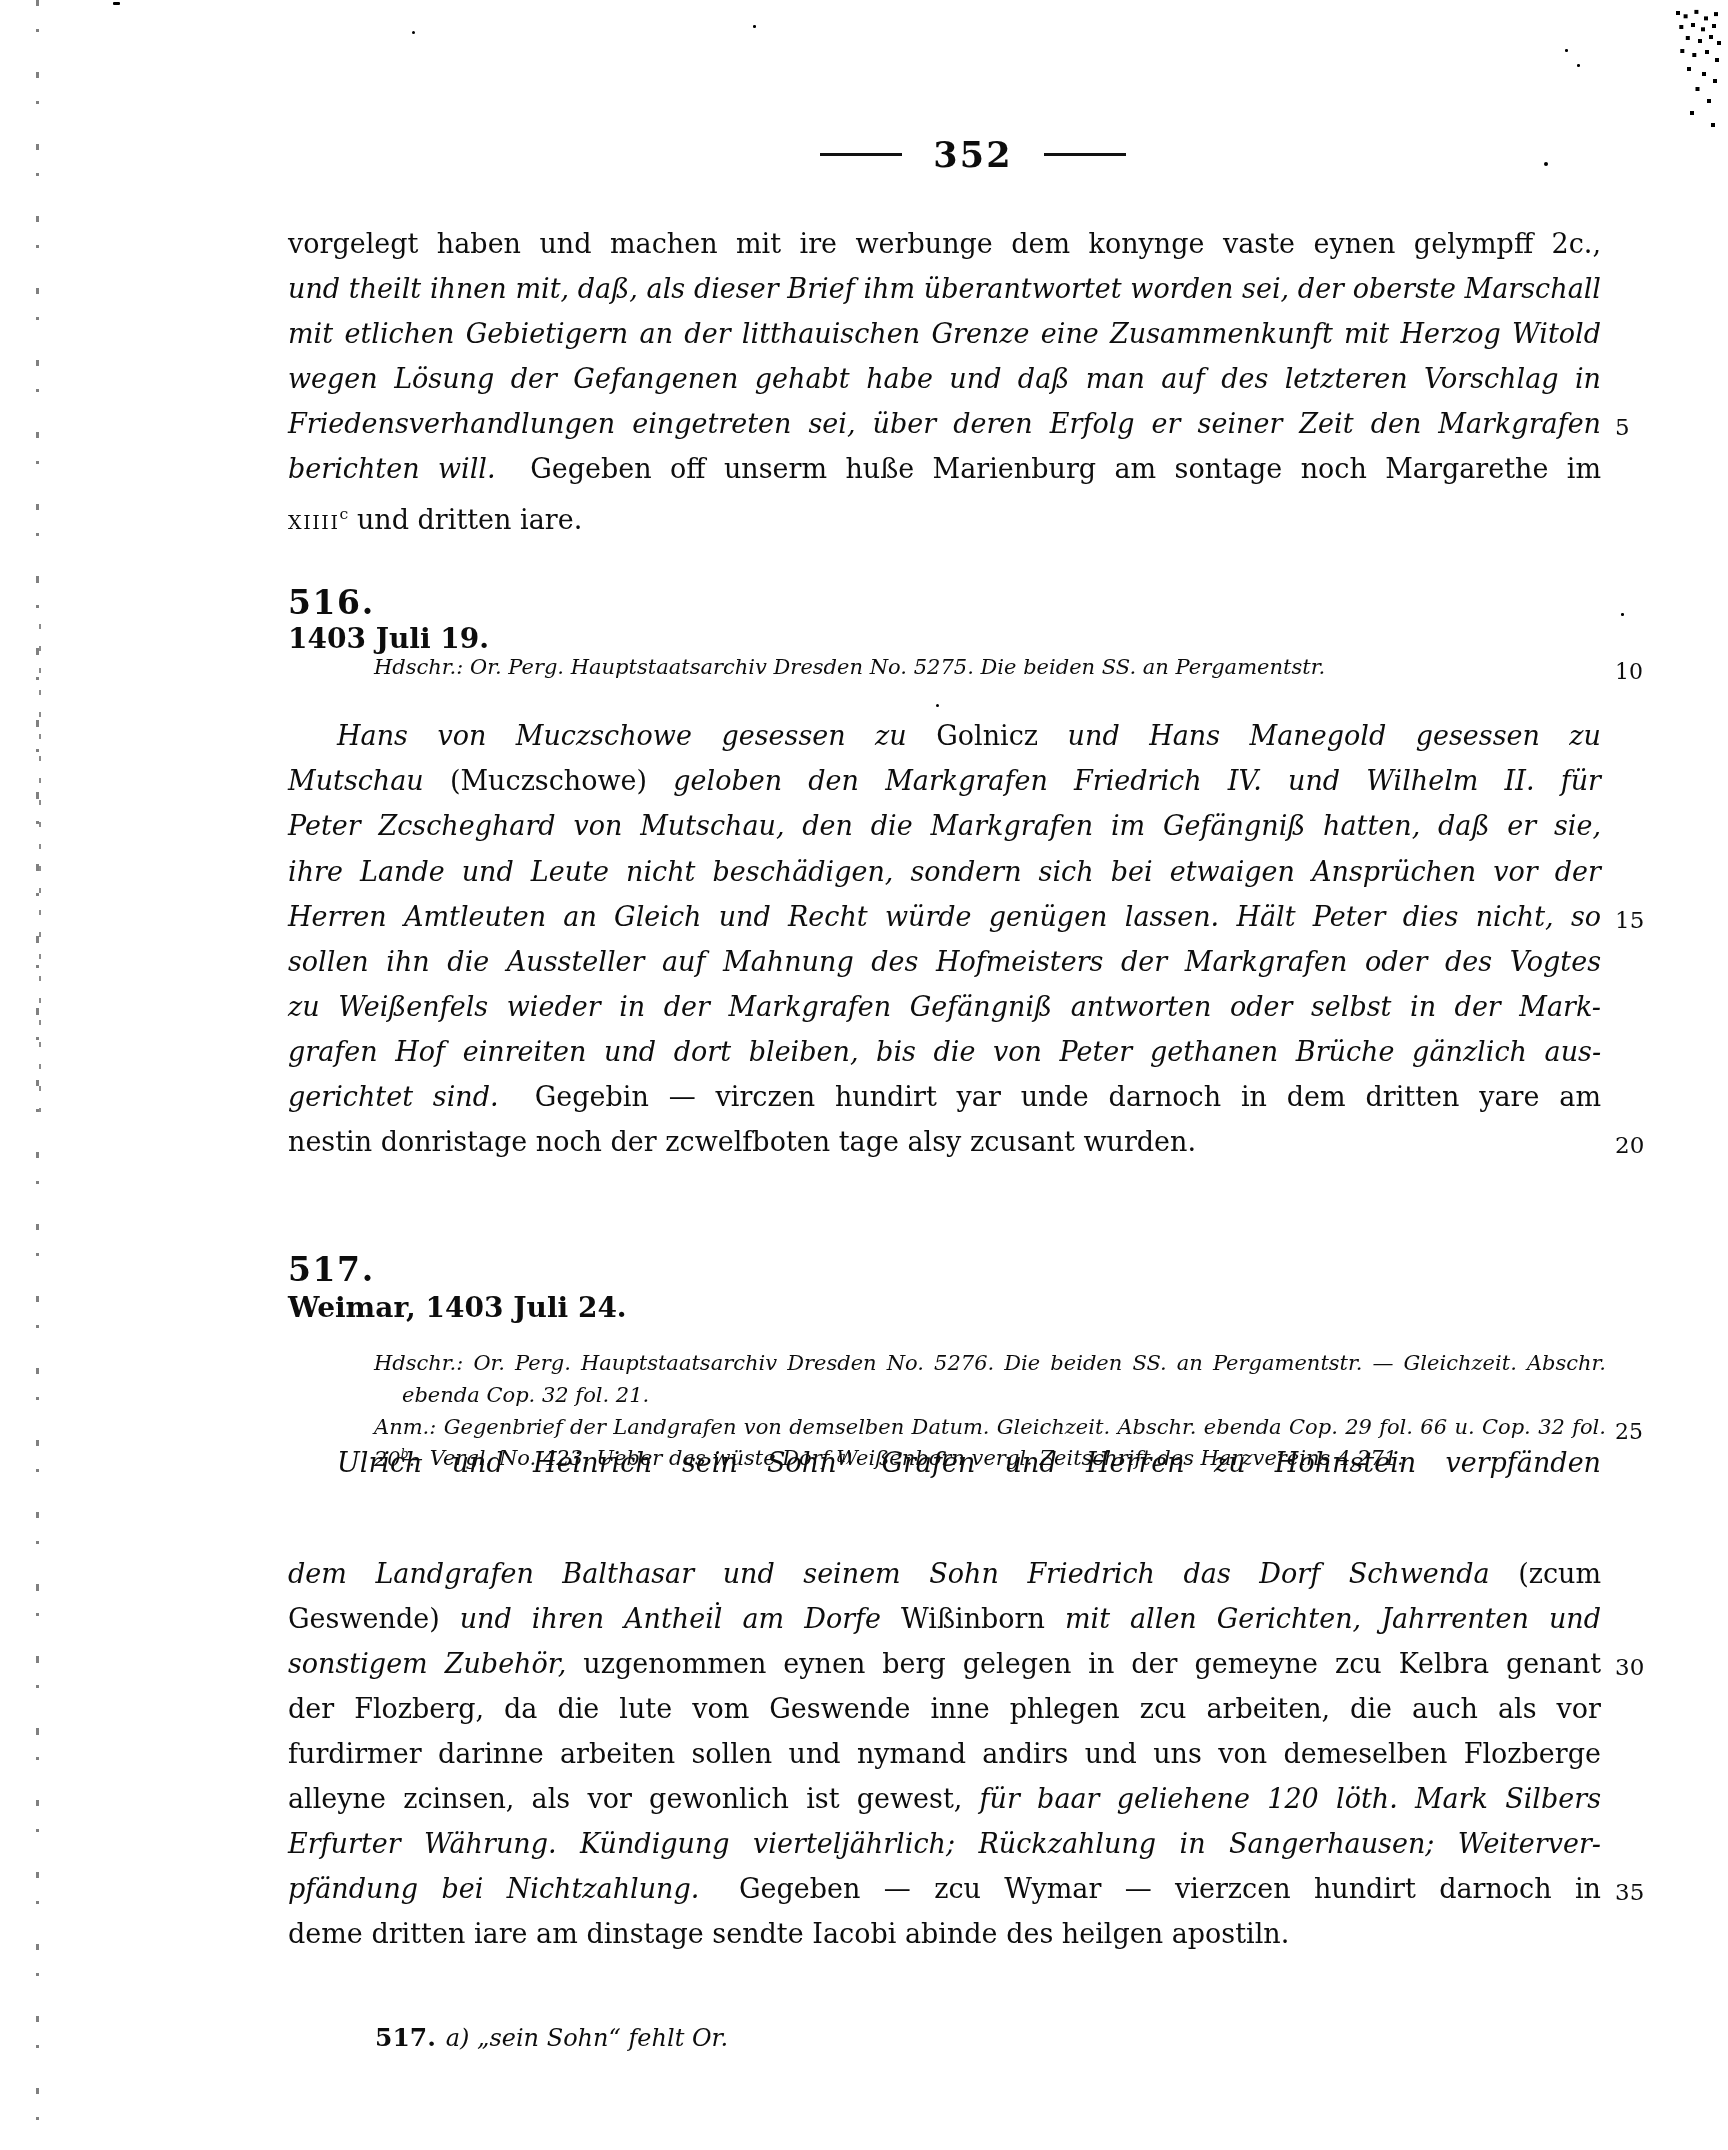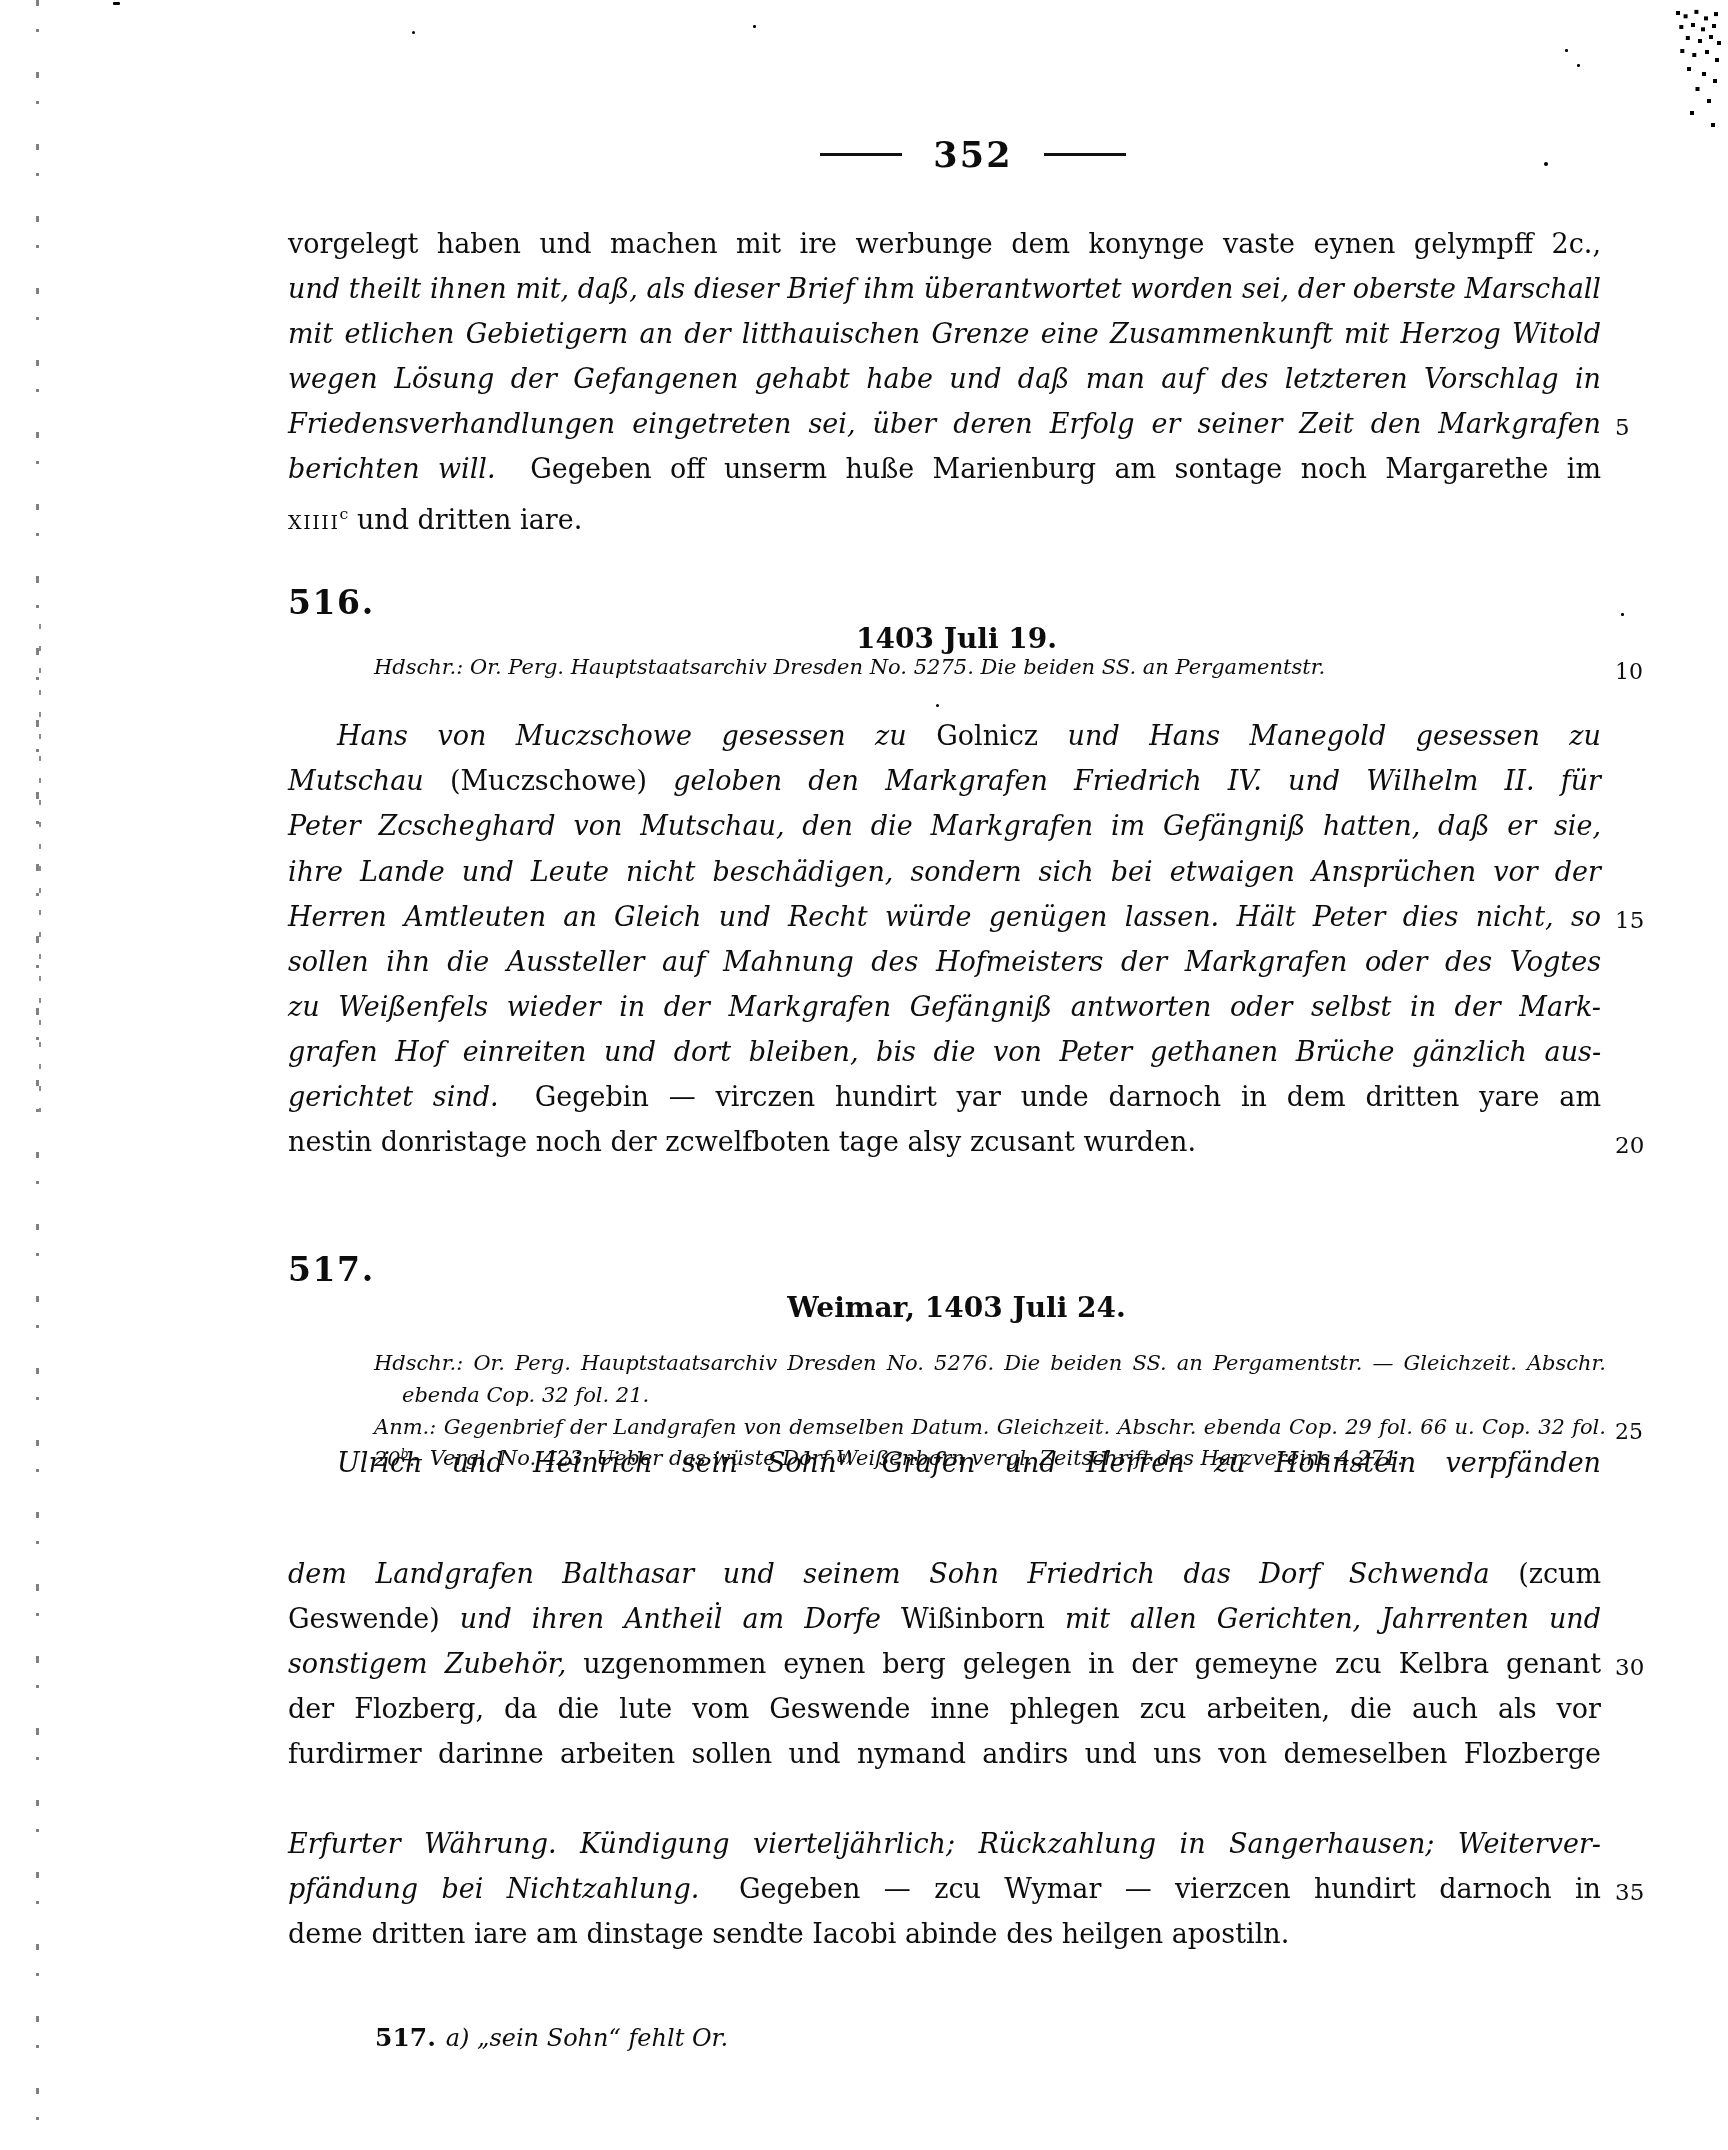--- a/index.html
+++ b/index.html
@@ -37,21 +37,21 @@
     position:absolute;left:1327px;top:3.3px;width:60px;
     font-size:23px;font-style:normal;font-weight:normal;text-align:left;
   }
   .mn-s{position:absolute;left:1241px;top:4px;width:60px;font-size:22px;font-style:normal;}
   
   .hnum{
     position:absolute;left:288px;width:1313px;
     font-size:33px;font-weight:bold;line-height:1;letter-spacing:1.6px;
   }
   .date{
-    position:absolute;left:288px;width:1337px;text-align:center;
+    position:absolute;left:288px;width:1337px;text-align:left;
     font-size:28px;font-weight:bold;line-height:1;
   }
   
   .sl{
     position:absolute;left:374px;width:1232px;
     font-size:21px;line-height:27px;font-style:italic;
   }
   .sl.ind2{padding-left:28px;box-sizing:border-box;}
   
   .fnote{
@@ -140,20 +140,21 @@
   <div class="sl ind2" style="top:1382px"><span>ebenda Cop. 32 fol. 21.</span></div>
   <div class="sl j" style="top:1414px"><span>Anm.: Gegenbrief der Landgrafen von demselben Datum.  Gleichzeit. Abschr. ebenda Cop. 29 fol. 66 u. Cop. 32 fol. 20</span><span class="sg-sup-it">b</span><span>.</span><span class="mn-s">25</span></div>
   <div class="sl ind2" style="top:1445px"><span>— Vergl. No. 423.  Ueber das wüste Dorf Weißenborn vergl. Zeitschrift des Harzvereins 4,271.</span></div>
 
   <div class="bl j ind" style="top:1440px"><span class="sg-it">Ulrich und Heinrich sein Sohn</span><span class="sg-sup-it">a)</span><span class="sg-it"> Grafen und Herren zu Hohnstein verpfänden</span></div>
   <div class="bl j" style="top:1557px"><span class="sg-it">dem Landgrafen Balthasar und seinem Sohn Friedrich das Dorf Schwenda </span><span class="sg-rm">(zcum</span></div>
   <div class="bl j" style="top:1602px"><span class="sg-rm">Geswende)</span><span class="sg-it"> und ihren Antheil am Dorfe </span><span class="sg-rm">Wißinborn</span><span class="sg-it"> mit allen Gerichten, Jahrrenten und</span></div>
   <div class="bl j" style="top:1647px"><span class="sg-it">sonstigem Zubehör,</span><span class="sg-rm"> uzgenommen eynen berg gelegen in der gemeyne zcu Kelbra genant</span><span class="mn">30</span></div>
   <div class="bl j" style="top:1692px"><span class="sg-rm">der Flozberg, da die lute vom Geswende inne phlegen zcu arbeiten, die auch als vor</span></div>
   <div class="bl j" style="top:1737px"><span class="sg-rm">furdirmer darinne arbeiten sollen und nymand andirs und uns von demeselben Flozberge</span></div>
+  <div class="bl j" style="top:1782px"><span class="sg-rm">alleyne zcinsen, als vor gewonlich ist gewest, </span><span class="sg-it">für baar geliehene 120 löth. Mark Silbers</span></div>
   <div class="bl j" style="top:1827px"><span class="sg-it">Erfurter Währung.  Kündigung vierteljährlich; Rückzahlung in Sangerhausen; Weiterver-</span></div>
   <div class="bl j" style="top:1872px"><span class="sg-it">pfändung bei Nichtzahlung.</span> <span class="sg-rm gap">Gegeben — zcu Wymar — vierzcen hundirt darnoch in</span><span class="mn">35</span></div>
   <div class="bl" style="top:1917px"><span class="sg-rm">deme dritten iare am dinstage sendte Iacobi abinde des heilgen apostiln.</span></div>
 
   <div class="fnote">
     <span class="fnum">517.</span><span class="ftext">a) „sein Sohn“ fehlt Or.</span>
   </div>
 
 </div>
 

